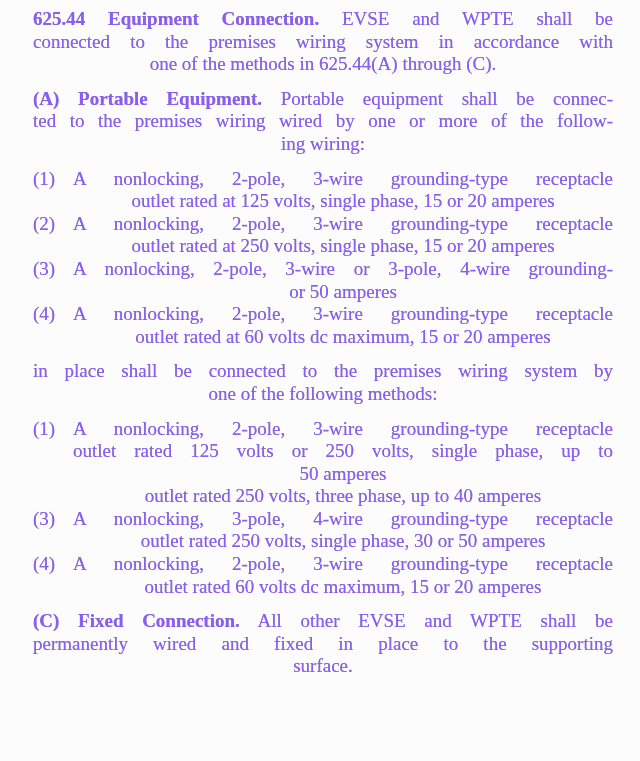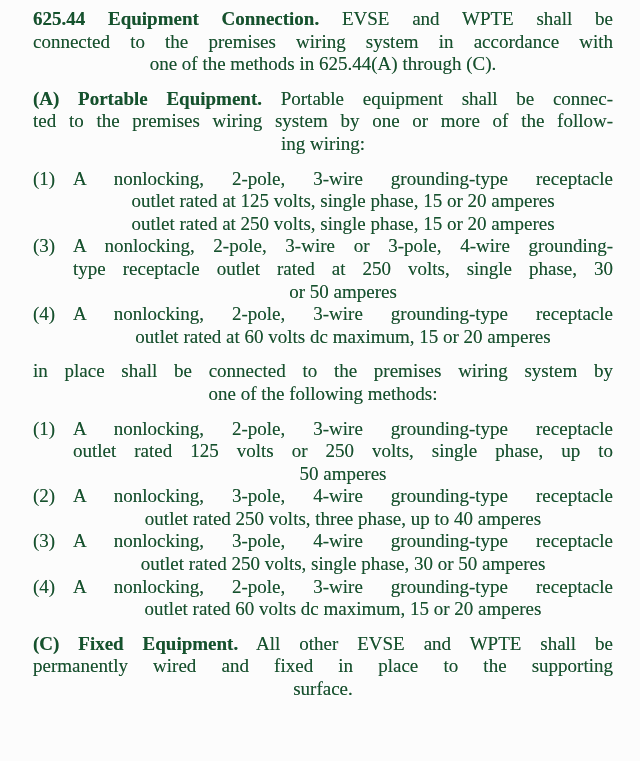--- a/index.html
+++ b/index.html
@@ -31,77 +31,76 @@
   
   .ll { text-align: center; }
   .lead { font-weight: bold; }
   
   .num { display: inline-block; width: 40px; }
   .cont { padding-left: 40px; }
 </style>
 </head>
 <body>
 
-<div class="page" style="background: rgb(252, 252, 252); color: #14532d;">
+<div class="page" style="background: rgb(252, 252, 252); color: #8b5cf6;">
 
   <section class="block">
     <div class="jl"><b class="lead">625.44 Equipment Connection.</b> <span>EVSE and WPTE shall be</span></div>
     <div class="jl">connected to the premises wiring system in accordance with</div>
     <div class="ll">one of the methods in 625.44(A) through (C).</div>
   </section>
 
   <section class="block">
     <div class="jl"><b class="lead">(A) Portable Equipment.</b> <span>Portable equipment shall be connec-</span></div>
-    <div class="jl">ted to the premises wiring system by one or more of the follow-</div>
+    <div class="jl">ted to the premises wiring wired by one or more of the follow-</div>
     <div class="ll">ing wiring:</div>
   </section>
 
   <section class="block">
     <div>
       <div class="jl"><span class="num">(1)</span><span>A nonlocking, 2-pole, 3-wire grounding-type receptacle</span></div>
       <div class="ll cont">outlet rated at 125 volts, single phase, 15 or 20 amperes</div>
     </div>
     <div>
+      <div class="jl"><span class="num">(2)</span><span>A nonlocking, 2-pole, 3-wire grounding-type receptacle</span></div>
       <div class="ll cont">outlet rated at 250 volts, single phase, 15 or 20 amperes</div>
     </div>
     <div>
       <div class="jl"><span class="num">(3)</span><span>A nonlocking, 2-pole, 3-wire or 3-pole, 4-wire grounding-</span></div>
-      <div class="jl cont">type receptacle outlet rated at 250 volts, single phase, 30</div>
       <div class="ll cont">or 50 amperes</div>
     </div>
     <div>
       <div class="jl"><span class="num">(4)</span><span>A nonlocking, 2-pole, 3-wire grounding-type receptacle</span></div>
       <div class="ll cont">outlet rated at 60 volts dc maximum, 15 or 20 amperes</div>
     </div>
   </section>
 
   <section class="block">
     <div class="jl">in place shall be connected to the premises wiring system by</div>
     <div class="ll">one of the following methods:</div>
   </section>
 
   <section class="block">
     <div>
       <div class="jl"><span class="num">(1)</span><span>A nonlocking, 2-pole, 3-wire grounding-type receptacle</span></div>
       <div class="jl cont">outlet rated 125 volts or 250 volts, single phase, up to</div>
       <div class="ll cont">50 amperes</div>
     </div>
     <div>
-      <div class="jl"><span class="num">(2)</span><span>A nonlocking, 3-pole, 4-wire grounding-type receptacle</span></div>
       <div class="ll cont">outlet rated 250 volts, three phase, up to 40 amperes</div>
     </div>
     <div>
       <div class="jl"><span class="num">(3)</span><span>A nonlocking, 3-pole, 4-wire grounding-type receptacle</span></div>
       <div class="ll cont">outlet rated 250 volts, single phase, 30 or 50 amperes</div>
     </div>
     <div>
       <div class="jl"><span class="num">(4)</span><span>A nonlocking, 2-pole, 3-wire grounding-type receptacle</span></div>
       <div class="ll cont">outlet rated 60 volts dc maximum, 15 or 20 amperes</div>
     </div>
   </section>
 
   <section class="block">
-    <div class="jl"><b class="lead">(C) Fixed Equipment.</b> <span>All other EVSE and WPTE shall be</span></div>
+    <div class="jl"><b class="lead">(C) Fixed Connection.</b> <span>All other EVSE and WPTE shall be</span></div>
     <div class="jl">permanently wired and fixed in place to the supporting</div>
     <div class="ll">surface.</div>
   </section>
 
 </div>
 
 </body></html>

